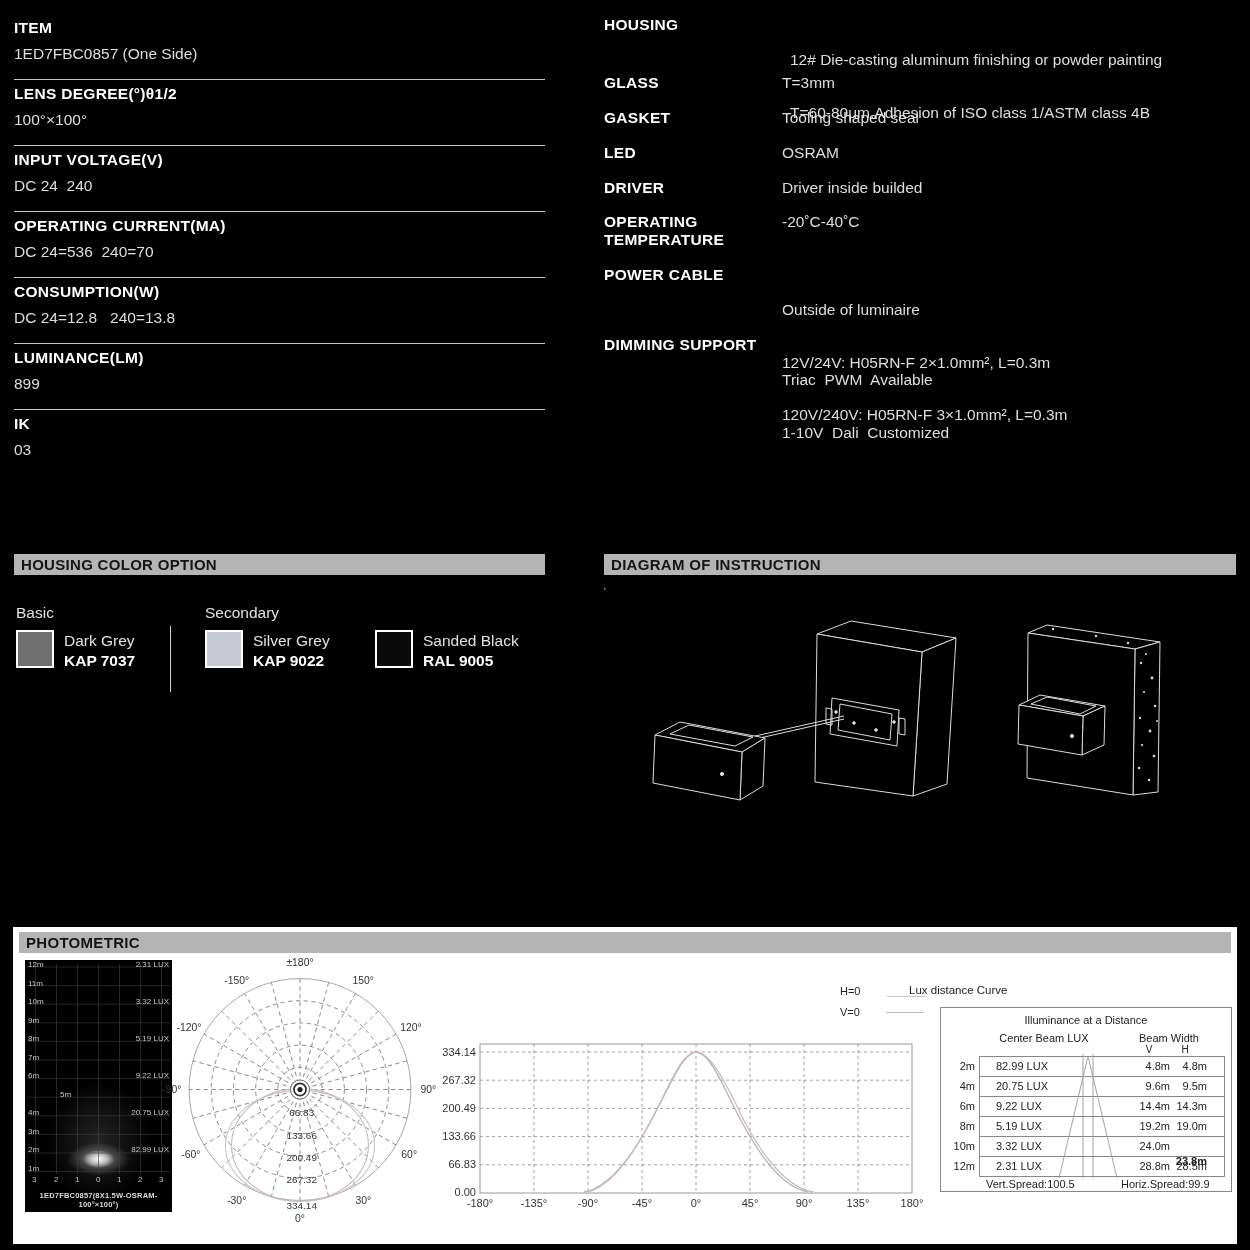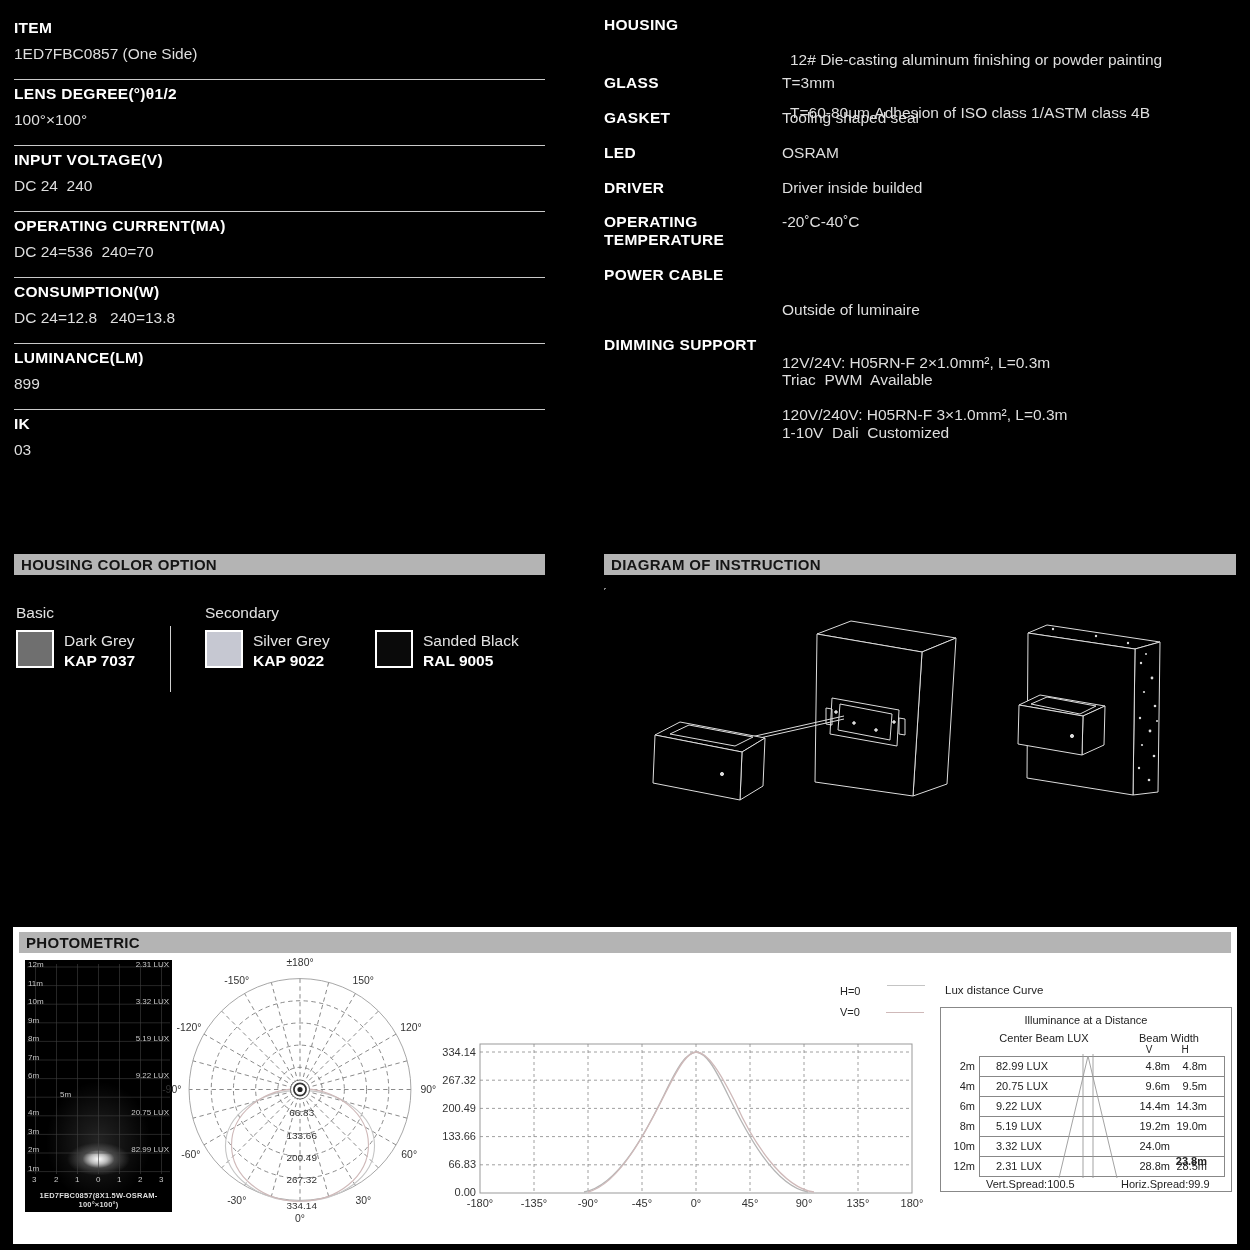--- a/index.html
+++ b/index.html
@@ -303,31 +303,31 @@
     <g font-size="11.5" text-anchor="middle">
       <text x="152" y="186">66.83</text>
       <text x="152" y="212">133.66</text>
       <text x="152" y="237">200.49</text>
       <text x="152" y="263">267.32</text>
       <text x="152" y="293">334.14</text>
     </g>
   </svg>
 
   <div class="abs" style="left:827px;top:58px;font-size:11px;color:#222;">
-    <div style="display:flex;align-items:flex-start;margin-bottom:9px;">
+    <div style="display:flex;align-items:flex-end;margin-bottom:9px;">
       <span>H=0</span>
       <span style="display:inline-block;width:38px;height:0;border-top:1.5px solid #c4c4c4;margin-left:26px;"></span>
     </div>
     <div style="display:flex;align-items:center;">
       <span>V=0</span>
       <span style="display:inline-block;width:38px;height:0;border-top:1.5px solid #cfb9b9;margin-left:26px;"></span>
     </div>
   </div>
 
-  <div class="abs" style="left:932px;top:57px;font-size:11.5px;color:#222;">Lux distance Curve</div>
+  <div class="abs" style="left:896px;top:57px;font-size:11.5px;color:#222;">Lux distance Curve</div>
 
   <svg class="abs" style="left:437px;top:113px;overflow:visible;" width="480" height="170" viewBox="0 0 480 170">
     <rect x="30" y="4" width="432" height="149" fill="#fff" stroke="#999" stroke-width="1"></rect>
     <g stroke="#888" stroke-width="0.8" stroke-dasharray="3 3">
       <line x1="30" y1="12" x2="462" y2="12"></line>
       <line x1="30" y1="40.2" x2="462" y2="40.2"></line>
       <line x1="30" y1="68.4" x2="462" y2="68.4"></line>
       <line x1="30" y1="96.6" x2="462" y2="96.6"></line>
       <line x1="30" y1="124.8" x2="462" y2="124.8"></line>
       <line x1="84" y1="4" x2="84" y2="153"></line>

